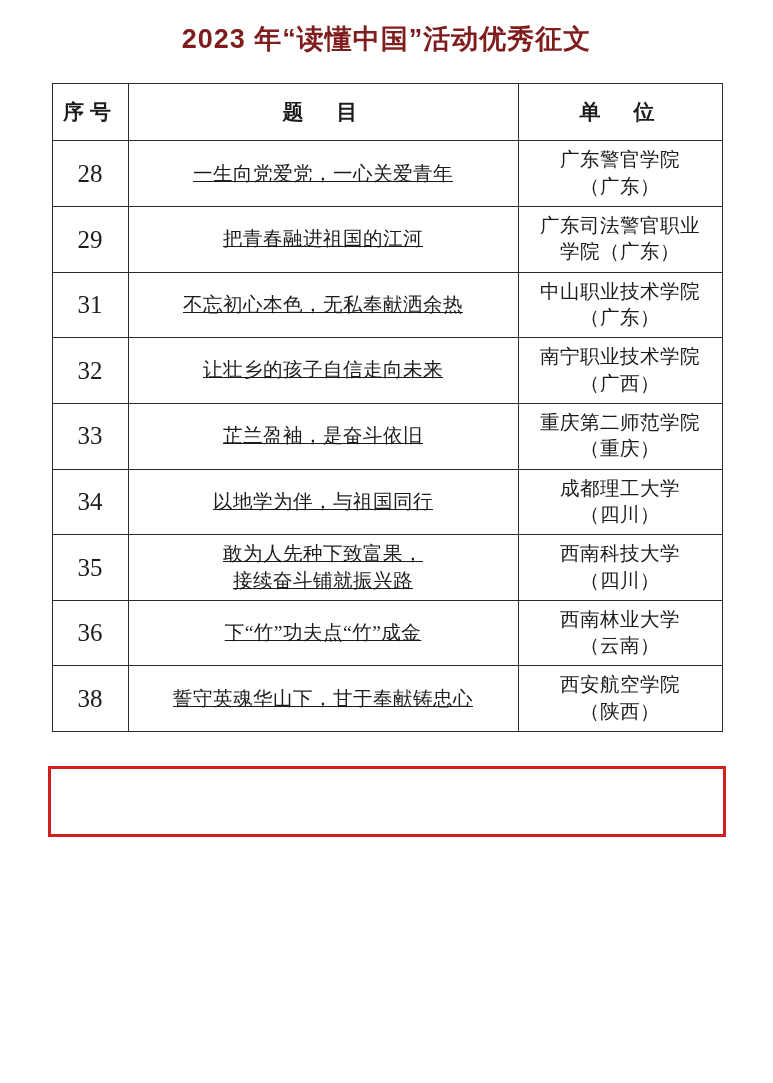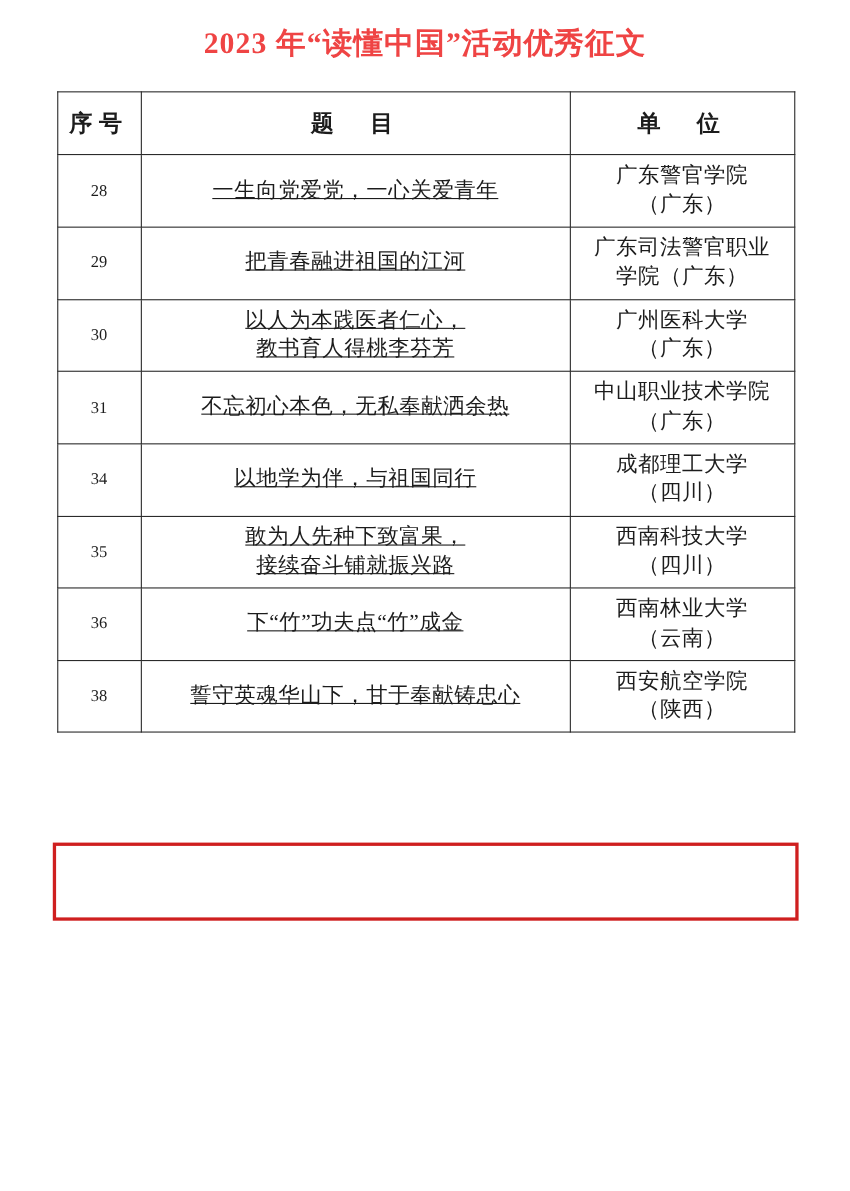--- a/index.html
+++ b/index.html
@@ -22,22 +22,22 @@
     padding: 0;
   }
   .doc-title {
     text-align: center;
     font-size: 27px;
     font-weight: bold;
     letter-spacing: 1px;
     margin: 22px 0 0 0;
     padding: 0 30px;
     line-height: 1.3;
-    font-family: Liberation Serif, serif;
-    color: #ef4444;
+    font-family: Liberation Sans, sans-serif;
+    color: #7f1d1d;
   }
   .table-wrap {
     margin: 26px auto 0 auto;
     width: 670px;
     position: relative;
   }
   table.award-table {
     border-collapse: collapse;
     width: 100%;
     table-layout: fixed;
@@ -60,21 +60,21 @@
     padding: 14px 4px;
   }
   thead th.col-no {
     letter-spacing: 2px;
   }
   col.c-no { width: 76px; }
   col.c-title { width: 390px; }
   col.c-unit { width: 204px; }
 
   td.cell-no {
-    font-size: 15px;
+    font-size: 25px;
   }
   td.cell-title {
     font-size: 19.5px;
     letter-spacing: 0.5px;
     text-decoration: underline;
   }
   td.cell-unit {
     font-size: 19.5px;
     letter-spacing: 0.5px;
     margin-left: 24px;
@@ -129,38 +129,47 @@
             <td class="cell-no">29</td>
             <td class="cell-title">
               <span class="line2">把青春融进祖国的江河</span>
             </td>
             <td class="cell-unit">
               <span class="line2">广东司法警官职业</span>
               <span class="line2">学院（广东）</span>
             </td>
           </tr>
           <tr>
-            <td class="cell-no">30</td>
-            <td class="cell-title">
-              <span class="line2">以人为本践医者仁心，</span>
-              <span class="line2">教书育人得桃李芬芳</span>
-            </td>
-            <td class="cell-unit">
-              <span class="line2">广州医科大学</span>
-              <span class="line2">（广东）</span>
-            </td>
-          </tr>
-          <tr>
             <td class="cell-no">31</td>
             <td class="cell-title">
               <span class="line2">不忘初心本色，无私奉献洒余热</span>
             </td>
             <td class="cell-unit">
               <span class="line2">中山职业技术学院</span>
               <span class="line2">（广东）</span>
+            </td>
+          </tr>
+          <tr>
+            <td class="cell-no">32</td>
+            <td class="cell-title">
+              <span class="line2">让壮乡的孩子自信走向未来</span>
+            </td>
+            <td class="cell-unit">
+              <span class="line2">南宁职业技术学院</span>
+              <span class="line2">（广西）</span>
+            </td>
+          </tr>
+          <tr>
+            <td class="cell-no">33</td>
+            <td class="cell-title">
+              <span class="line2">芷兰盈袖，是奋斗依旧</span>
+            </td>
+            <td class="cell-unit">
+              <span class="line2">重庆第二师范学院</span>
+              <span class="line2">（重庆）</span>
             </td>
           </tr>
           <tr>
             <td class="cell-no">34</td>
             <td class="cell-title">
               <span class="line2">以地学为伴，与祖国同行</span>
             </td>
             <td class="cell-unit">
               <span class="line2">成都理工大学</span>
               <span class="line2">（四川）</span>

